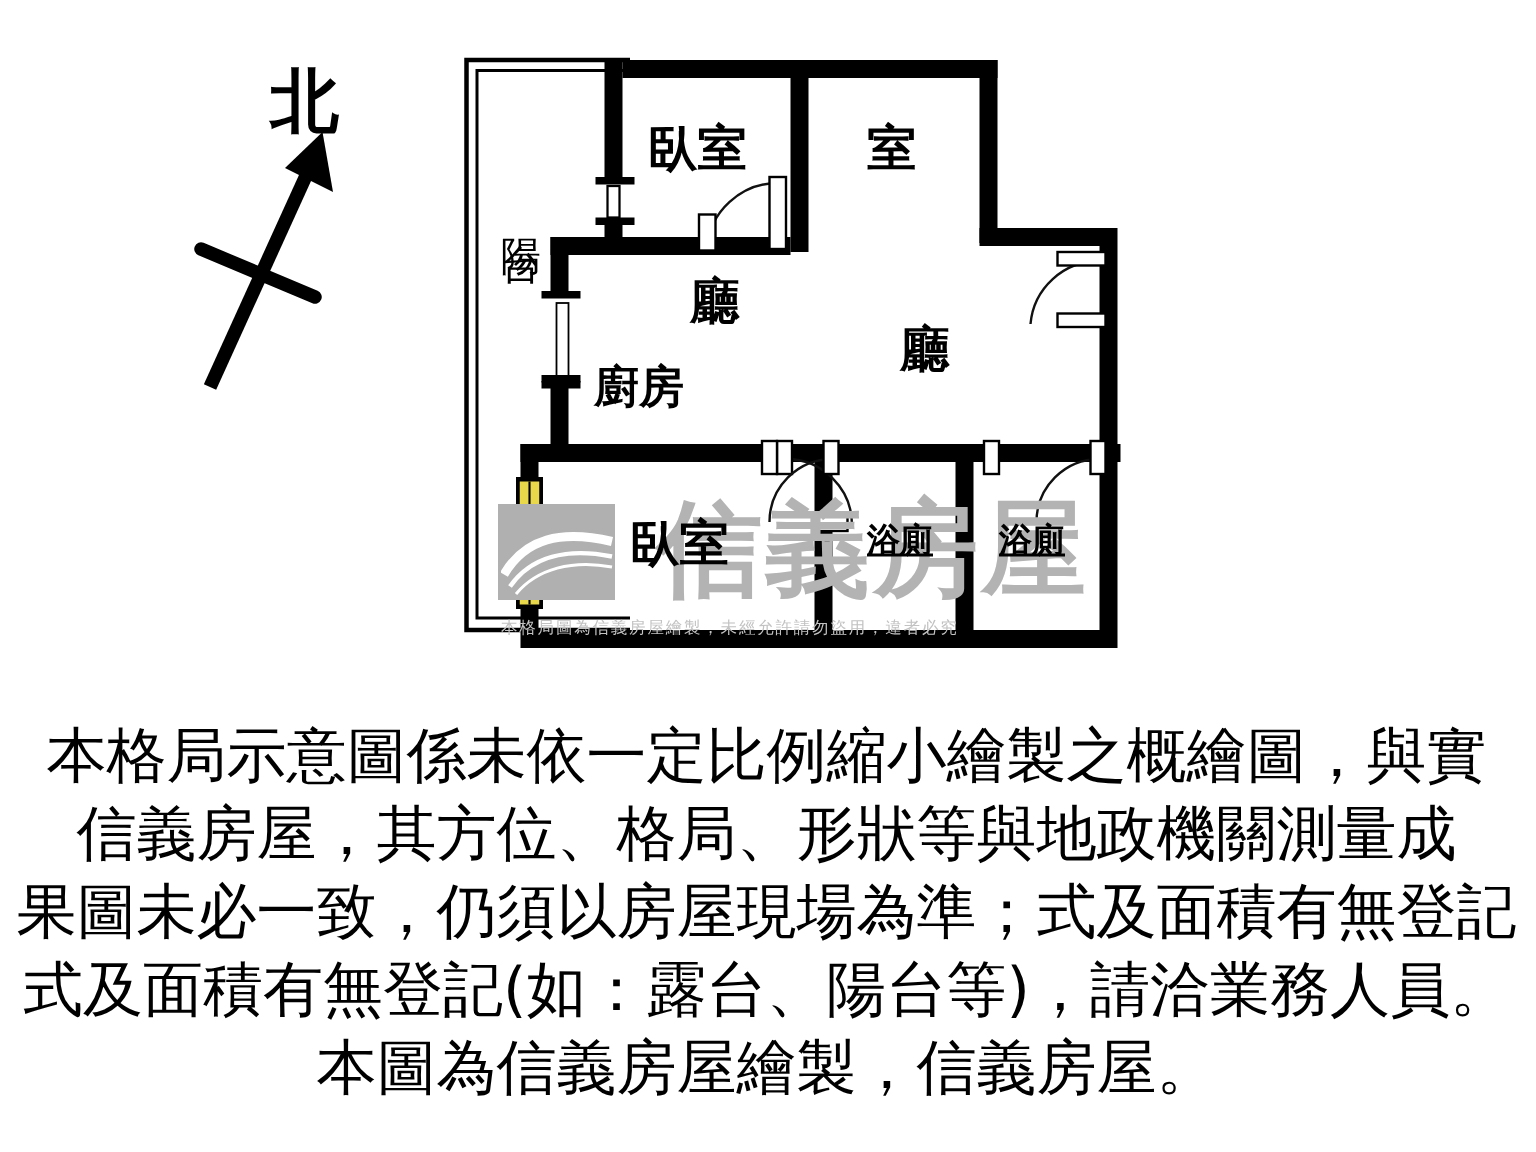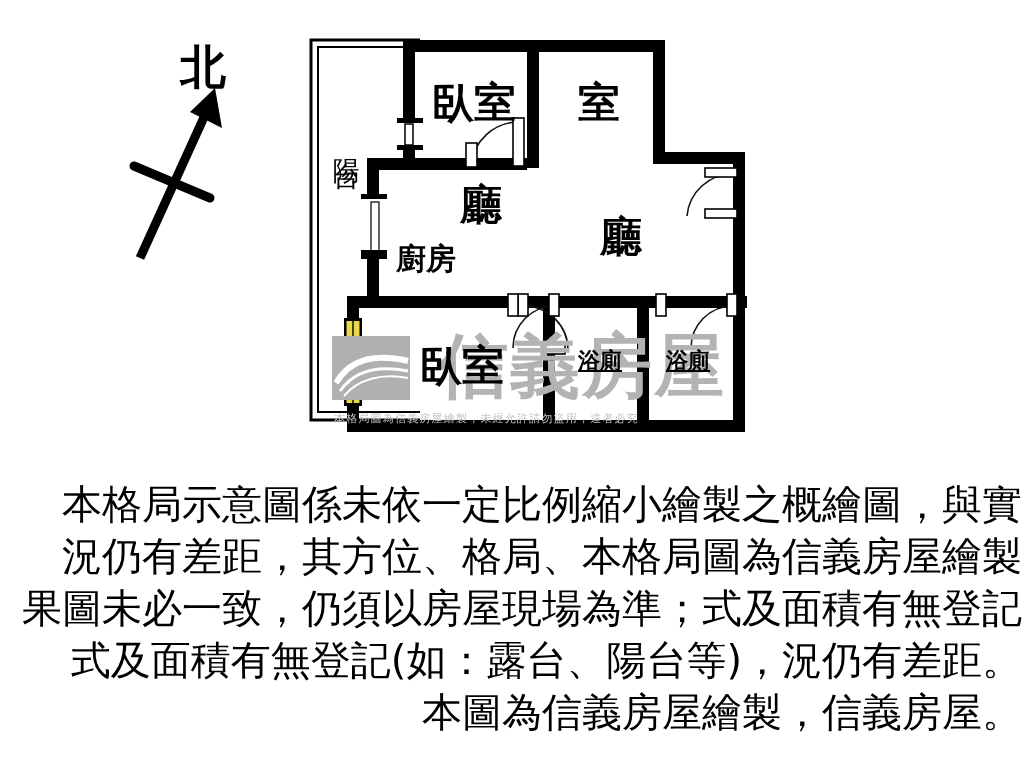--- a/index.html
+++ b/index.html
@@ -83,21 +83,21 @@
   }
   
   .room-label {
     position: absolute;
     font-family: "DejaVu Sans", "Liberation Sans", sans-serif;
     color: #000000;
     font-weight: 700;
     white-space: nowrap;
     line-height: 1.0;
   }
-  .rl-big   { font-size: 42px; }
+  .rl-big   { font-size: 33px; }
   .rl-mid   { font-size: 30px; }
   .rl-small { font-size: 22px; text-decoration: underline; }
   .rl-vert {
     writing-mode: vertical-rl;
     text-orientation: upright;
     font-weight: 400;
     font-size: 27px;
     line-height: 1.05;
     letter-spacing: 3px;
   }
@@ -123,21 +123,21 @@
   #disclaimer {
     position: absolute;
     left: 0px;
     top: 478px;
     width: 1022px;
     font-family: "DejaVu Sans", "Liberation Serif", serif;
     font-size: 40px;
     line-height: 52px;
     color: #000;
     letter-spacing: 0px;
-    text-align: right;
+    text-align: center;
   }
   #disclaimer p {
     margin: 0;
     padding: 0;
     white-space: nowrap;
   }
 </style>
 </head>
 <body>
 
@@ -270,19 +270,19 @@
     <div class="room-label rl-big" style="left:600px; top:216px;">廳</div>
     <div class="room-label rl-mid" style="left:396px; top:246px;font-family:Liberation Mono, monospace;">廚房</div>
     <div class="room-label rl-big" style="left:420px; top:345px;">臥室</div>
     <div class="room-label rl-small" style="left:578px; top:350px;">浴廁</div>
     <div class="room-label rl-small" style="left:666px; top:350px;">浴廁</div>
     <div class="room-label rl-vert" style="left:332px; top:138px;">陽台</div>
   </div>
 
   <div id="disclaimer">
     <p>本格局示意圖係未依一定比例縮小繪製之概繪圖，與實</p>
-    <p>況仍有差距，其方位、格局、本格局圖為信義房屋繪製</p>
+    <p>信義房屋，其方位、格局、形狀等與地政機關測量成</p>
     <p>果圖未必一致，仍須以房屋現場為準；式及面積有無登記</p>
-    <p>式及面積有無登記(如：露台、陽台等)，況仍有差距。</p>
+    <p>式及面積有無登記(如：露台、陽台等)，請洽業務人員。</p>
     <p>本圖為信義房屋繪製，信義房屋。</p>
   </div>
 
 </div>
 
 </body></html>

